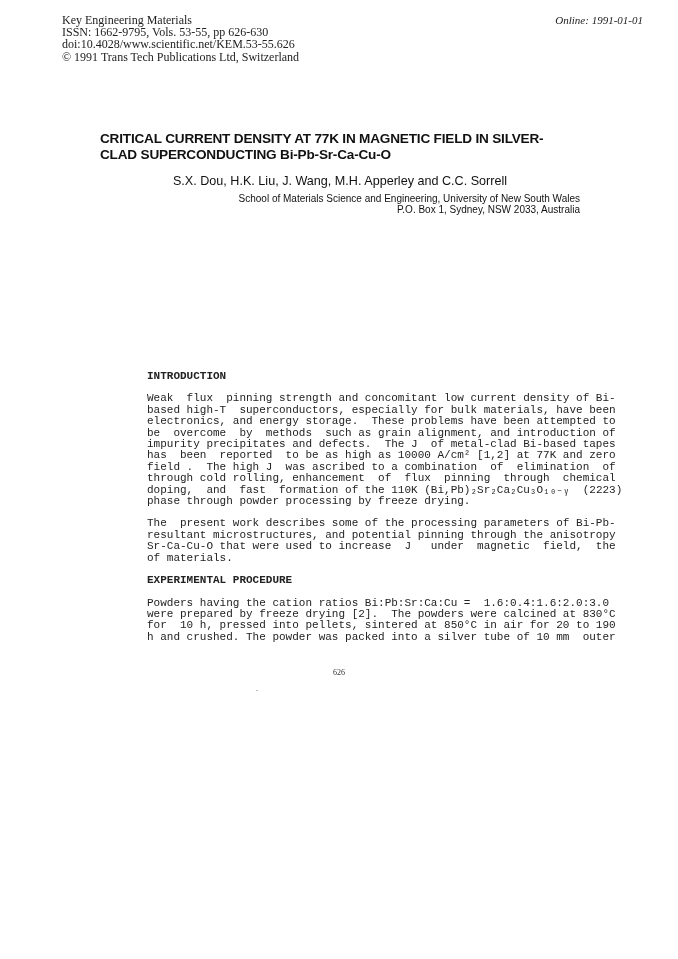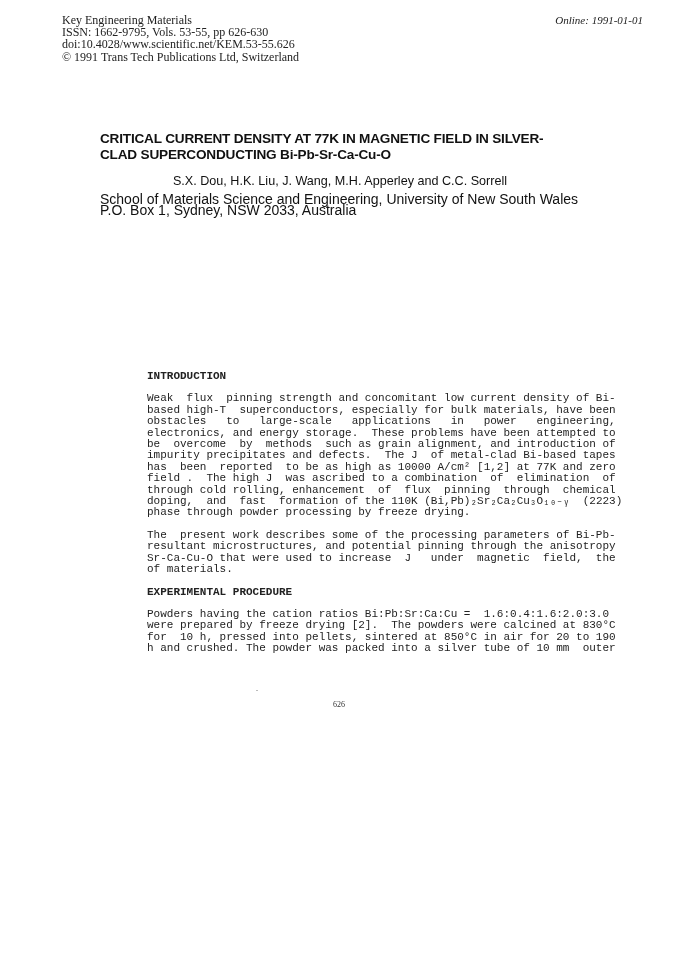--- a/index.html
+++ b/index.html
@@ -2,25 +2,25 @@
 <html><head>
 <meta charset="utf-8">
 <style>
   html, body { margin: 0; padding: 0; background: #ffffff; }
   body { width: 678px; height: 959px; position: relative; overflow: hidden; color: #111; }
   .header-left { position: absolute; left: 62px; top: 14px; font-family: "Liberation Serif", serif; font-size: 12px; line-height: 12.2px; color: #222; }
   .header-left div { white-space: nowrap; }
   .header-right { position: absolute; right: 35px; top: 14px; font-family: "Liberation Serif", serif; font-style: italic; font-size: 11px; line-height: 12.2px; color: #222; }
   .title { position: absolute; left: 100px; width: 480px; top: 131px; text-align: left; font-family: "Liberation Sans", sans-serif; font-weight: bold; font-size: 13.6px; line-height: 16px; color: #111; letter-spacing: -0.2px; }
   .authors { position: absolute; left: 100px; width: 480px; top: 174px; text-align: center; font-family: "Liberation Sans", sans-serif; font-size: 12.6px; line-height: 15px; color: #111; }
-  .affil { position: absolute; left: 100px; width: 480px; top: 194px; text-align: left; font-family: "Liberation Sans", sans-serif; font-size: 14px; line-height: 10.5px; color: #111; }
+  .affil { position: absolute; left: 100px; width: 480px; top: 194px; text-align: right; font-family: "Liberation Sans", sans-serif; font-size: 10px; line-height: 10.5px; color: #111; }
   .body-text { position: absolute; left: 147px; width: 390px; font-family: "Liberation Mono", monospace; font-size: 11px; line-height: 11.4px; color: #222; margin-top: 24px; }
   .heading { font-weight: bold; }
   .line { white-space: pre; }
-  .page-num { position: absolute; left: 0; width: 678px; top: 668px; text-align: center; font-family: "Liberation Serif", serif; font-size: 8px; color: #333; margin-top: 32px; }
+  .page-num { position: absolute; left: 0; width: 678px; top: 668px; text-align: center; font-family: "Liberation Serif", serif; font-size: 8px; color: #333; }
   .dot { position: absolute; left: 256px; top: 690px; width: 2px; height: 1px; background: #bbb; }
 </style>
 </head>
 <body>
 
 <div class="header-left">
   <div>Key Engineering Materials</div>
   <div>ISSN: 1662-9795, Vols. 53-55, pp 626-630</div>
   <div>doi:10.4028/www.scientific.net/KEM.53-55.626</div>
   <div>© 1991 Trans Tech Publications Ltd, Switzerland</div>
@@ -37,21 +37,20 @@
   <div>School of Materials Science and Engineering, University of New South Wales</div>
   <div>P.O. Box 1, Sydney, NSW 2033, Australia</div>
 </div>
 
 <div class="body-text" style="top:347px;">
   <div class="heading">INTRODUCTION</div>
   <div style="height:11px;"></div>
   <div>
     <div class="line">Weak  flux  pinning strength and concomitant low current density of Bi-</div>
     <div class="line">based high-T  superconductors, especially for bulk materials, have been</div>
-    <div class="line">obstacles   to   large-scale   applications   in   power   engineering,</div>
     <div class="line">electronics, and energy storage.  These problems have been attempted to</div>
     <div class="line">be  overcome  by  methods  such as grain alignment, and introduction of</div>
     <div class="line">impurity precipitates and defects.  The J  of metal-clad Bi-based tapes</div>
     <div class="line">has  been  reported  to be as high as 10000 A/cm² [1,2] at 77K and zero</div>
     <div class="line">field .  The high J  was ascribed to a combination  of  elimination  of</div>
     <div class="line">through cold rolling, enhancement  of  flux  pinning  through  chemical</div>
     <div class="line">doping,  and  fast  formation of the 110K (Bi,Pb)₂Sr₂Ca₂Cu₃O₁₀₋ᵧ  (2223)</div>
     <div class="line">phase through powder processing by freeze drying.</div>
   </div>
   <div style="height:11px;"></div>

